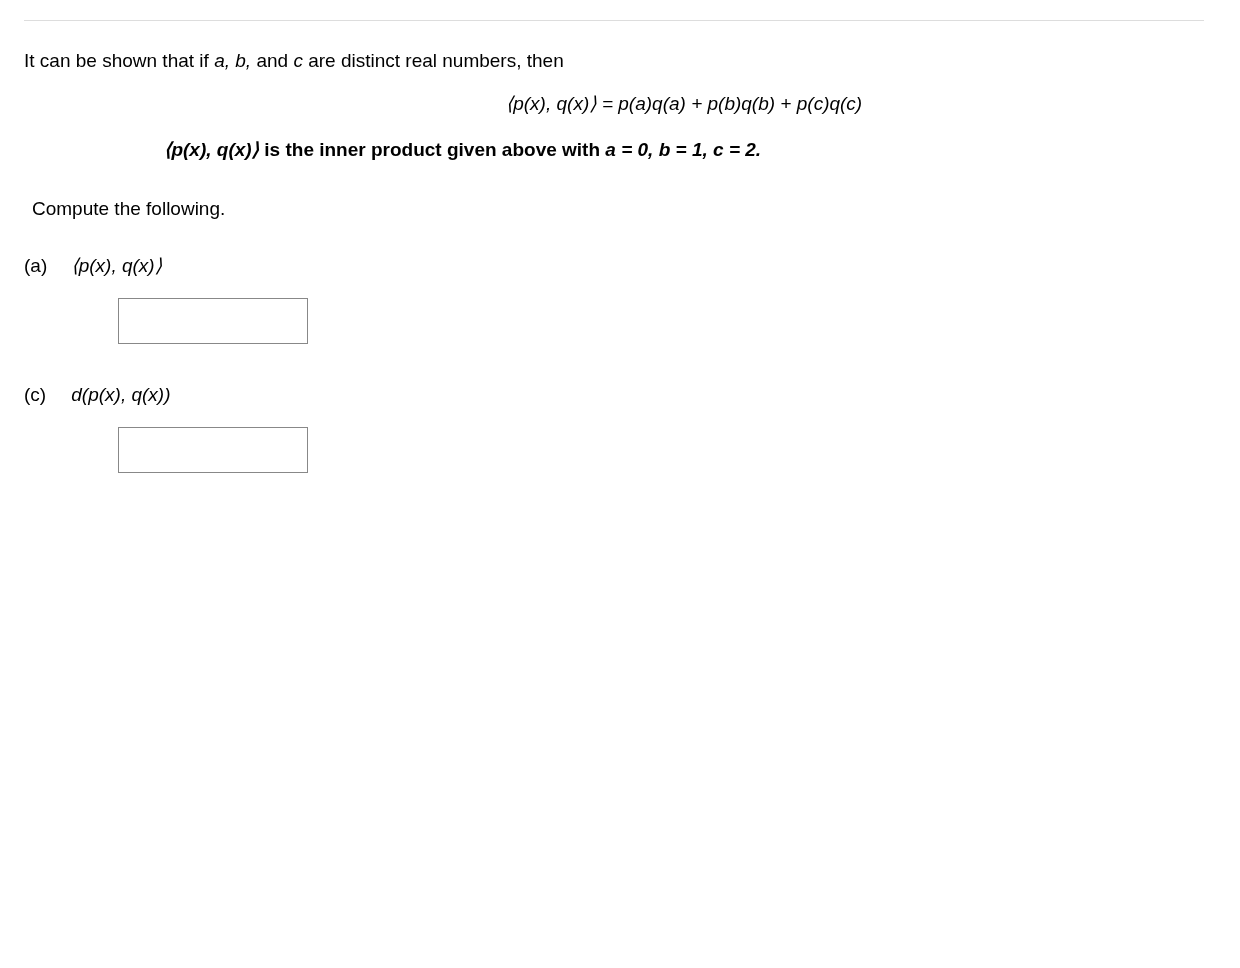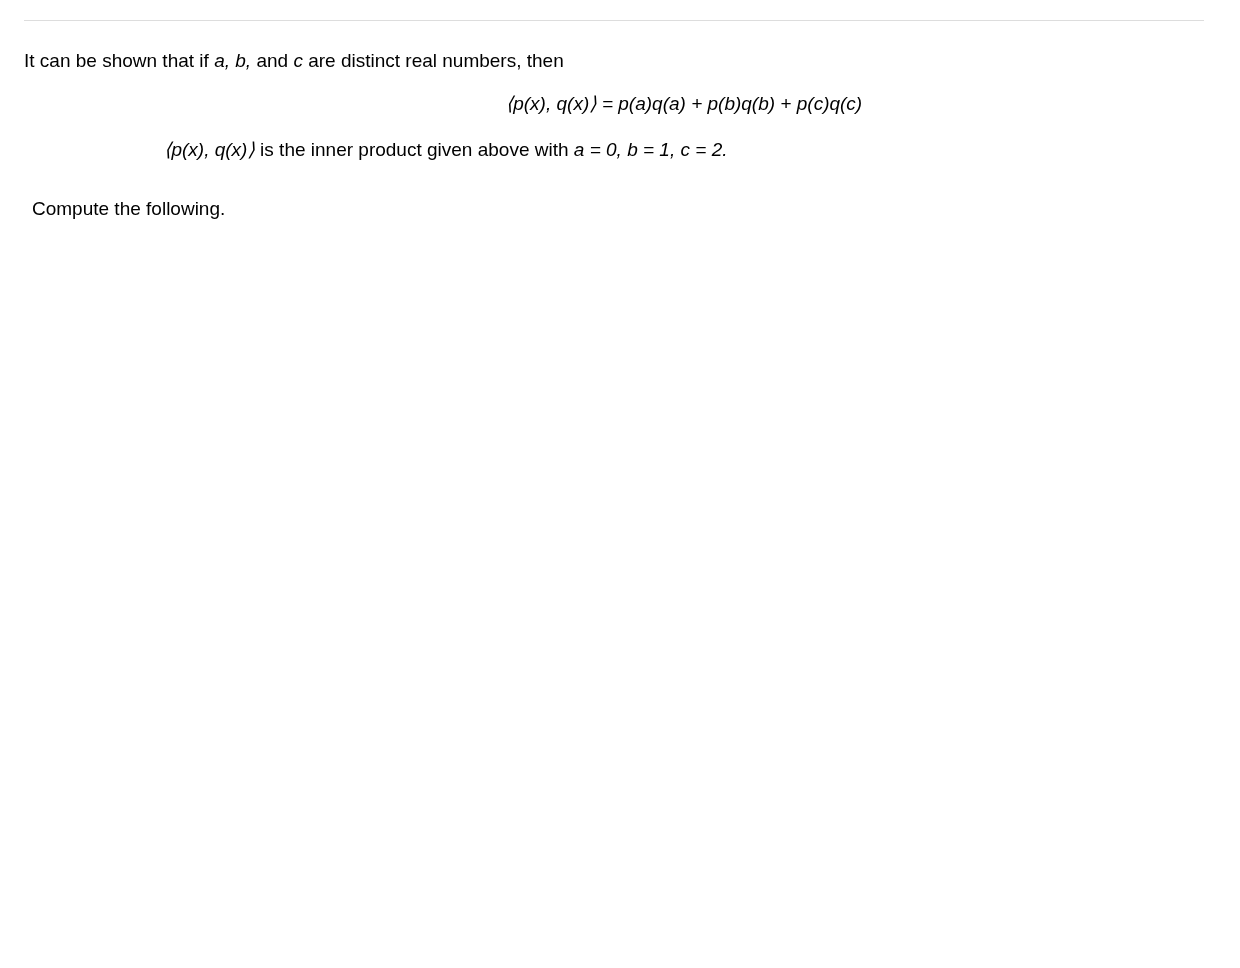--- a/index.html
+++ b/index.html
@@ -26,21 +26,21 @@
   }
   .subtext {
     vertical-align: sub;
     font-size: 0.75em;
   }
   .suptext {
     vertical-align: super;
     font-size: 0.75em;
   }
   .para { margin: 14px 0; }
-  .indent2 { margin-left: 140px; }
+  .indent2 { margin-left: 140px; font-weight: bold; }
   .part-block { margin-top: 28px; }
   .part-label {
     display: inline-block;
     width: 42px;
     vertical-align: middle;
   }
   .part-expr {
     display: inline-block;
     font-style: italic;
     vertical-align: middle;
@@ -69,16 +69,26 @@
   <div class="eqline">⟨p(x), q(x)⟩ = p(a)q(a) + p(b)q(b) + p(c)q(c)</div>
 
 
 
   <div class="para indent2" style="margin-top:18px;">
     <span class="ital">⟨p(x), q(x)⟩</span><span> is the inner product given above with </span><span class="ital">a = 0, b = 1, c = 2.</span>
   </div>
 
   <div class="para" style="margin-top:30px;margin-left:8px;">Compute the following.</div>
 
+  <div class="part-block">
+    <span class="part-label">(a)</span>
+    <span class="part-expr">⟨p(x), q(x)⟩</span>
+    <input type="text" class="answer-box" value="" style="">
+  </div>
 
 
+  <div class="part-block">
+    <span class="part-label">(c)</span>
+    <span class="part-expr">d(p(x), q(x))</span>
+    <input type="text" class="answer-box" value="" style="">
+  </div>
 
 </div>
 
 </body></html>

